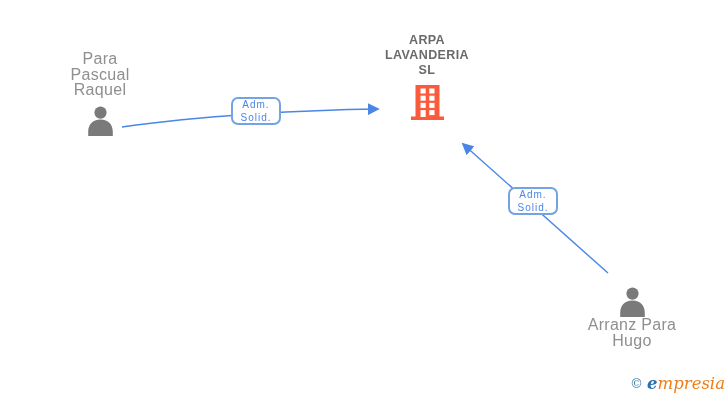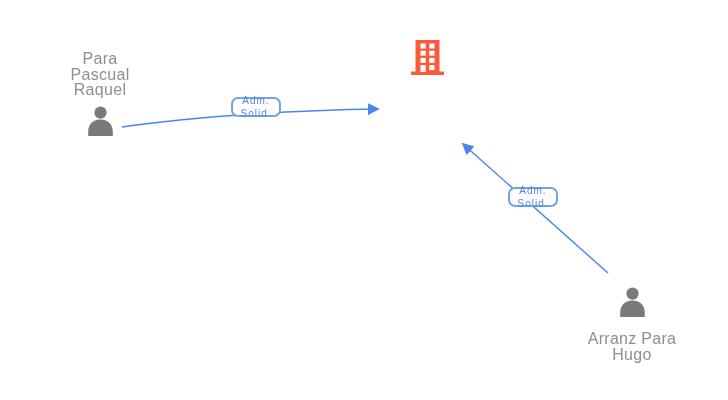--- a/index.html
+++ b/index.html
@@ -46,21 +46,21 @@
   .building-fill { fill: var(--building, #fb5b3d); }
   .edge-line {
     stroke: var(--arrow, #4a86e8);
     stroke-width: 1.4;
     fill: none;
   }
   .edge-label {
     position: absolute;
     box-sizing: border-box;
     width: 50px;
-    height: 20px;
+    height: 28px;
     background: #ffffff;
     border: 2px solid var(--label-border, #74a3e3);
     border-radius: 7px;
     color: var(--label-text, #4a86e8);
     font-size: 10px;
     line-height: 13.5px;
     letter-spacing: 1px;
     text-align: center;
     white-space: pre-line;
     display: flex;
@@ -108,43 +108,49 @@
     <div class="person-name">Para
 Pascual
 Raquel</div>
     <svg class="person-icon" width="27" height="30" viewBox="0 0 27 30">
       <circle class="person-fill" cx="13.5" cy="6.6" r="6.1"></circle>
       <path class="person-fill" d="M13.5 13.6 c-8 0-12.3 5.2-12.3 12.4 V30 h24.6 v-4 c0-7.2-4.3-12.4-12.3-12.4 z"></path>
     </svg>
   </div>
 
   <div class="node" style="left: 381px; top: 33px; width: 92px;">
+    <div class="company-name">ARPA
+LAVANDERIA
+SL</div>
     <svg class="building-icon" width="33" height="35" viewBox="0 0 33 35">
       <rect class="building-fill" x="4.5" y="0" width="24" height="32"></rect>
       <rect class="building-fill" x="0" y="31.5" width="33" height="3.5"></rect>
       <rect x="9.5" y="3.5" width="5.2" height="5" fill="#ffffff"></rect>
       <rect x="18.3" y="3.5" width="5.2" height="5" fill="#ffffff"></rect>
       <rect x="9.5" y="10.7" width="5.2" height="5" fill="#ffffff"></rect>
       <rect x="18.3" y="10.7" width="5.2" height="5" fill="#ffffff"></rect>
       <rect x="9.5" y="17.9" width="5.2" height="5" fill="#ffffff"></rect>
       <rect x="18.3" y="17.9" width="5.2" height="5" fill="#ffffff"></rect>
       <rect x="9.5" y="25.1" width="5.2" height="6.9" fill="#ffffff"></rect>
       <rect x="18.3" y="25.1" width="5.2" height="5" fill="#ffffff"></rect>
     </svg>
   </div>
 
   <div class="node" style="left: 587px; top: 287px; width: 90px;">
     <svg width="27" height="30" viewBox="0 0 27 30">
       <circle class="person-fill" cx="13.5" cy="6.6" r="6.1"></circle>
       <path class="person-fill" d="M13.5 13.6 c-8 0-12.3 5.2-12.3 12.4 V30 h24.6 v-4 c0-7.2-4.3-12.4-12.3-12.4 z"></path>
     </svg>
-    <div class="person-name" style="margin-top: 14px;">Arranz Para
+    <div class="person-name" style="margin-top: 0;">Arranz Para
 Hugo</div>
   </div>
 
   <div class="edge-label" style="left: 231px; top: 97px;">Adm.
 Solid.</div>
 
   <div class="edge-label" style="left: 508px; top: 187px;">Adm.
 Solid.</div>
 
+  <div class="logo">
+    <span class="logo-c">©</span><span class="logo-e">e</span><span class="logo-rest">mpresia</span>
+  </div>
 
 </div>
 
 </body></html>

